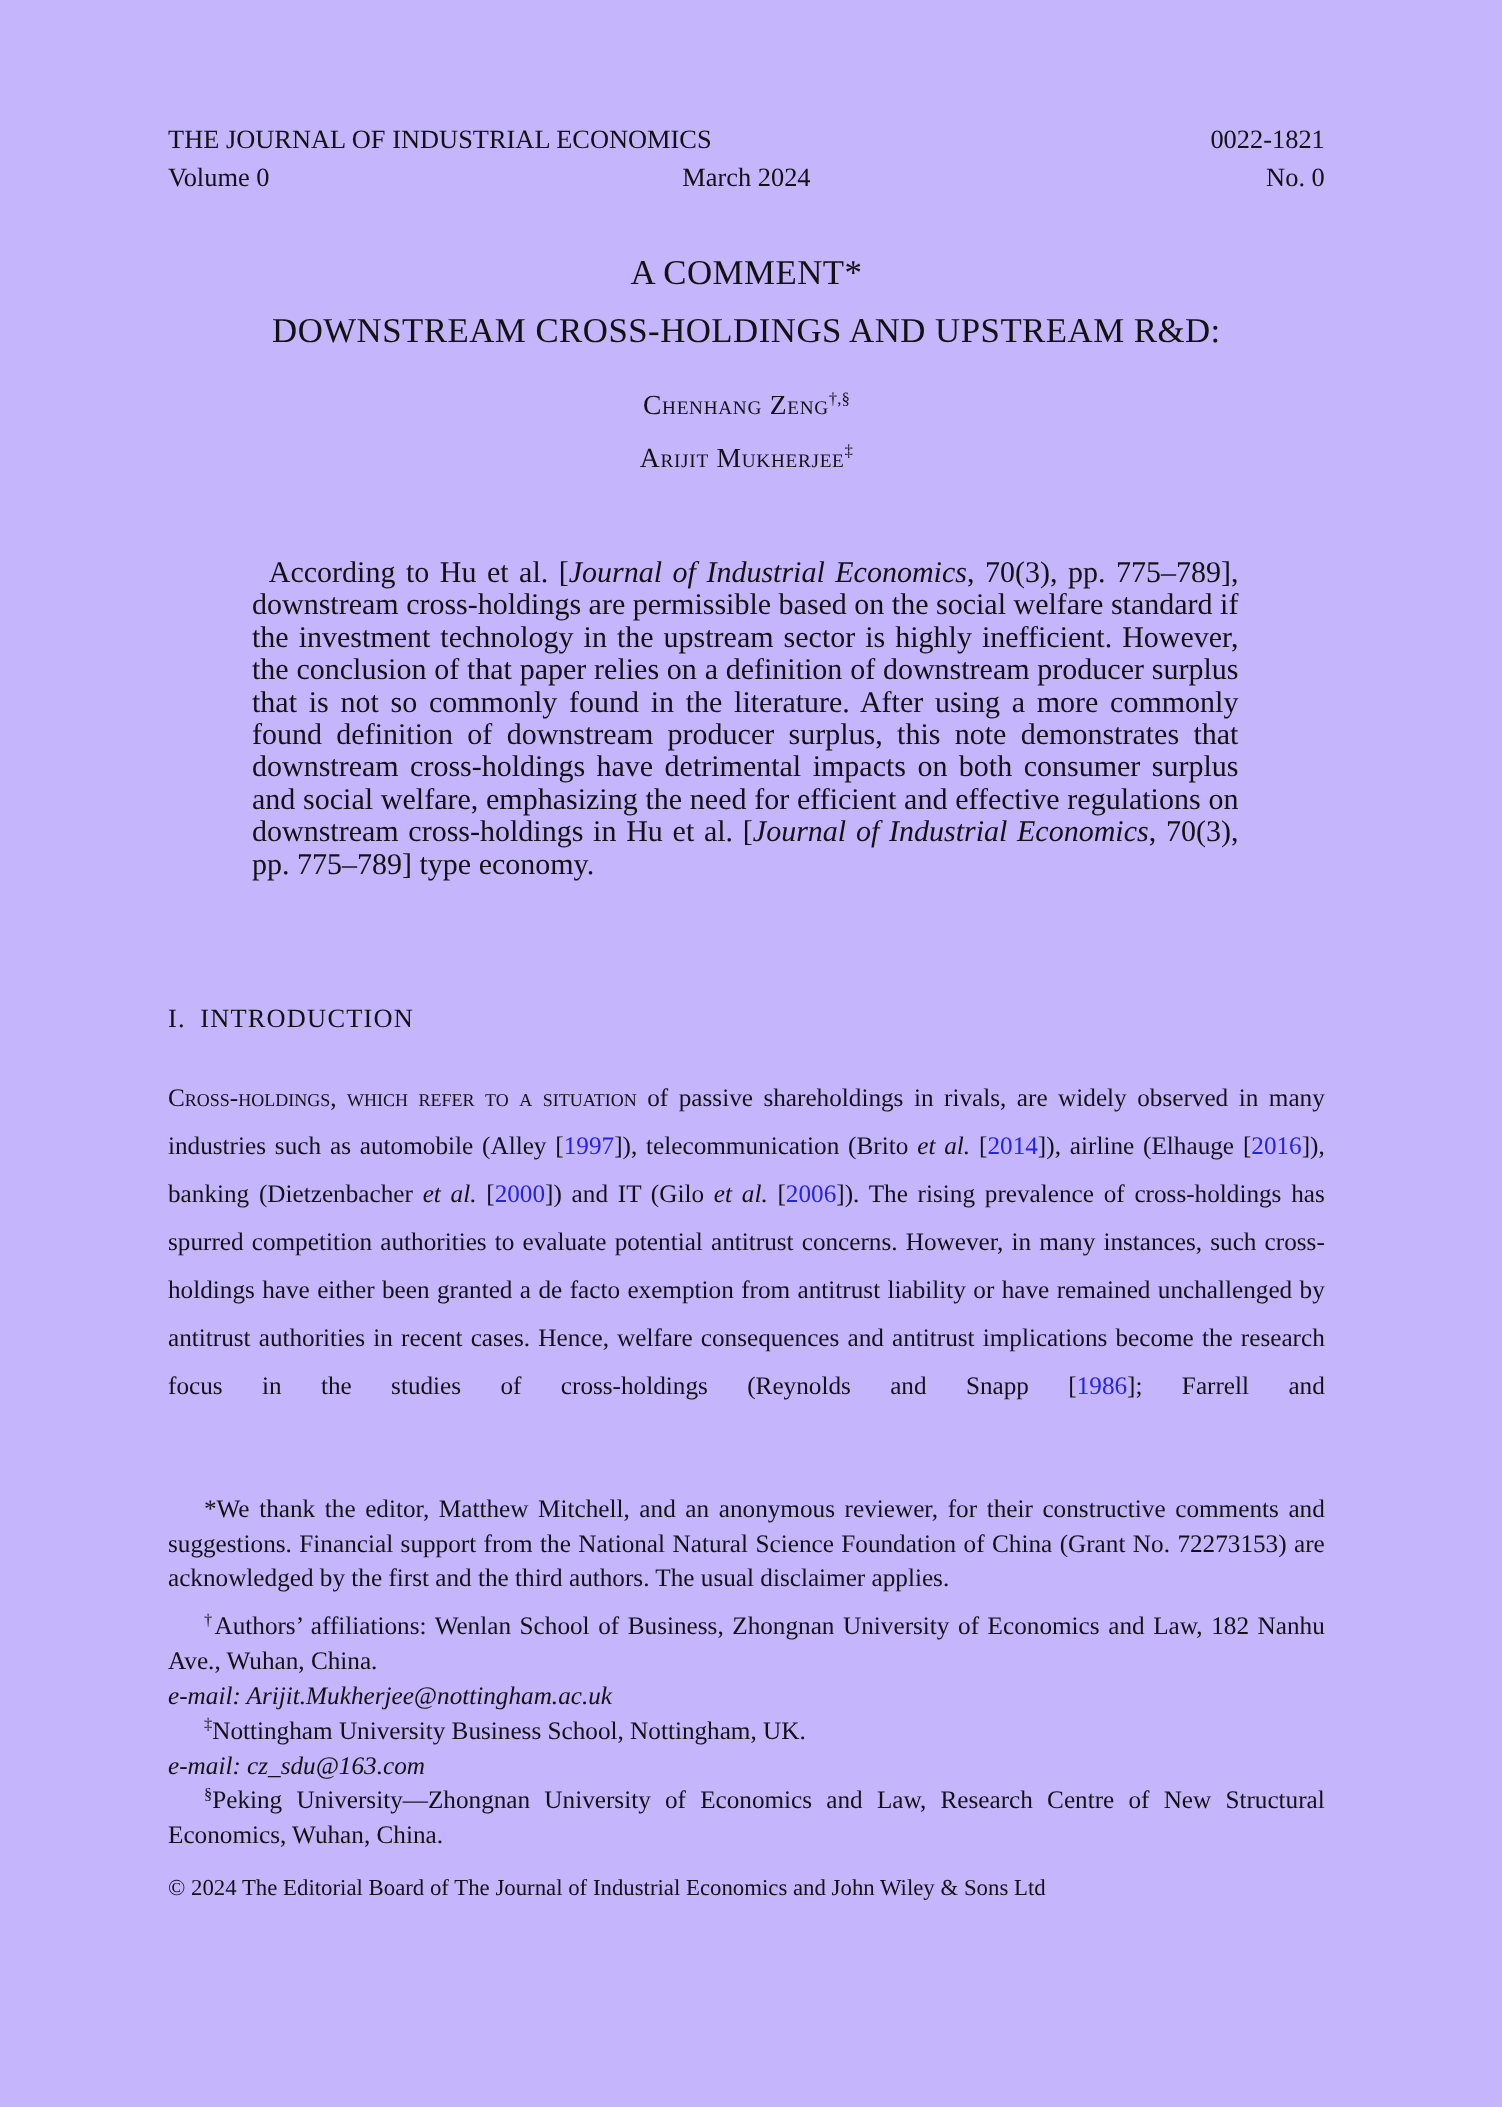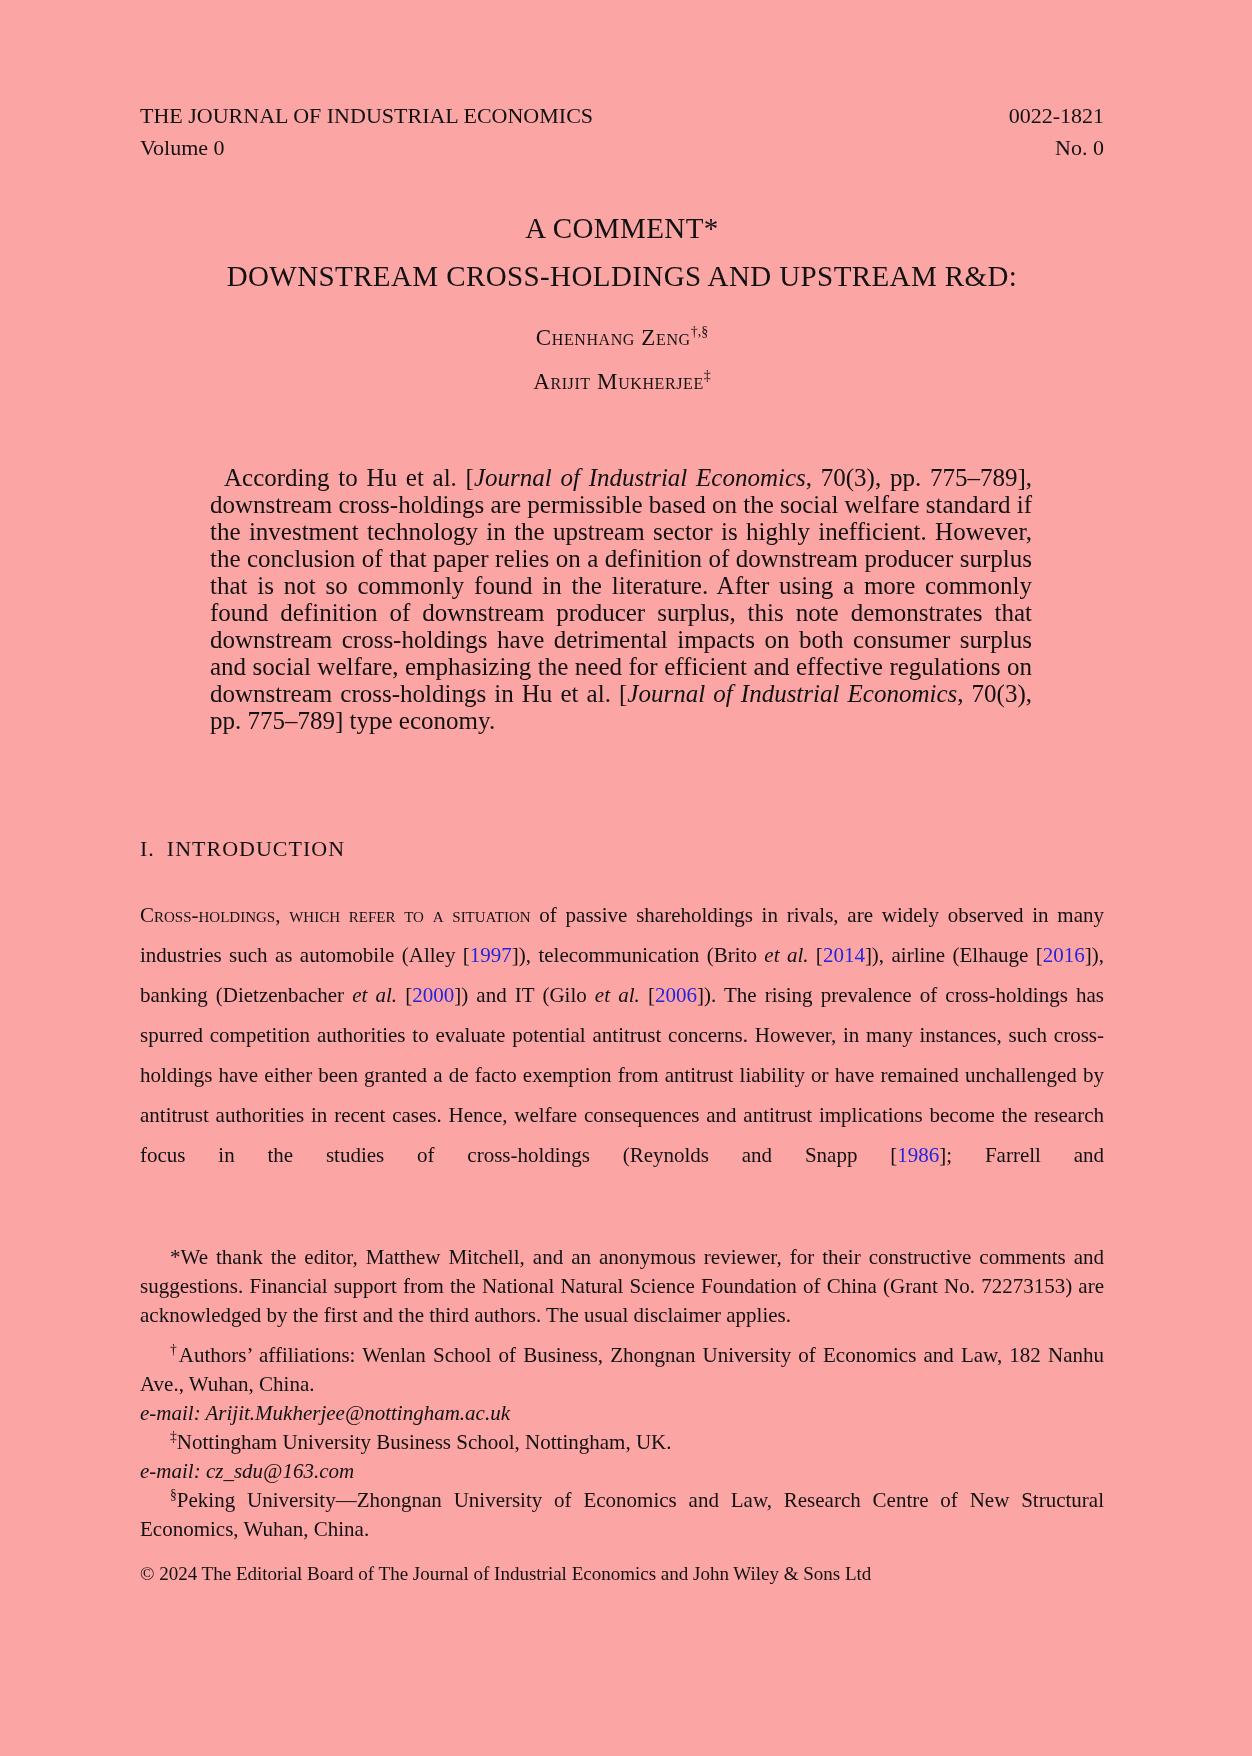--- a/index.html
+++ b/index.html
@@ -1,21 +1,21 @@
 <!DOCTYPE html>
 <html style="--link-blue: #2424DF;"><head>
 <meta charset="utf-8">
 <style>
   html, body { margin: 0; padding: 0; background: #e8e8e8; }
   .page {
     position: relative;
     width: 1252px;
     height: 1756px;
     margin: 0 auto;
-    background: #fca5a5;
+    background: #c4b5fd;
     overflow: hidden;
     font-family: "Liberation Serif", "DejaVu Serif", serif;
     color: #121212;
   }
   .content { padding: 100px 148px 0 140px; }
 
   
   .jheader { font-size: 22px; line-height: 32px; }
   .jheader-row { display: flex; }
   .jh-left  { flex: 1; text-align: left; }
@@ -73,20 +73,21 @@
 <div class="page">
   <div class="content">
 
     <div class="jheader">
       <div class="jheader-row">
         <span class="jh-left">THE JOURNAL OF INDUSTRIAL ECONOMICS</span>
         <span class="jh-right">0022-1821</span>
       </div>
       <div class="jheader-row">
         <span class="jh-left">Volume 0</span>
+        <span class="jh-mid">March 2024</span>
         <span class="jh-right">No. 0</span>
       </div>
     </div>
 
     <div class="title">
       <div>A COMMENT*</div>
       <div>DOWNSTREAM CROSS-HOLDINGS AND UPSTREAM R&amp;D:</div>
     </div>
 
     <div class="authors">

